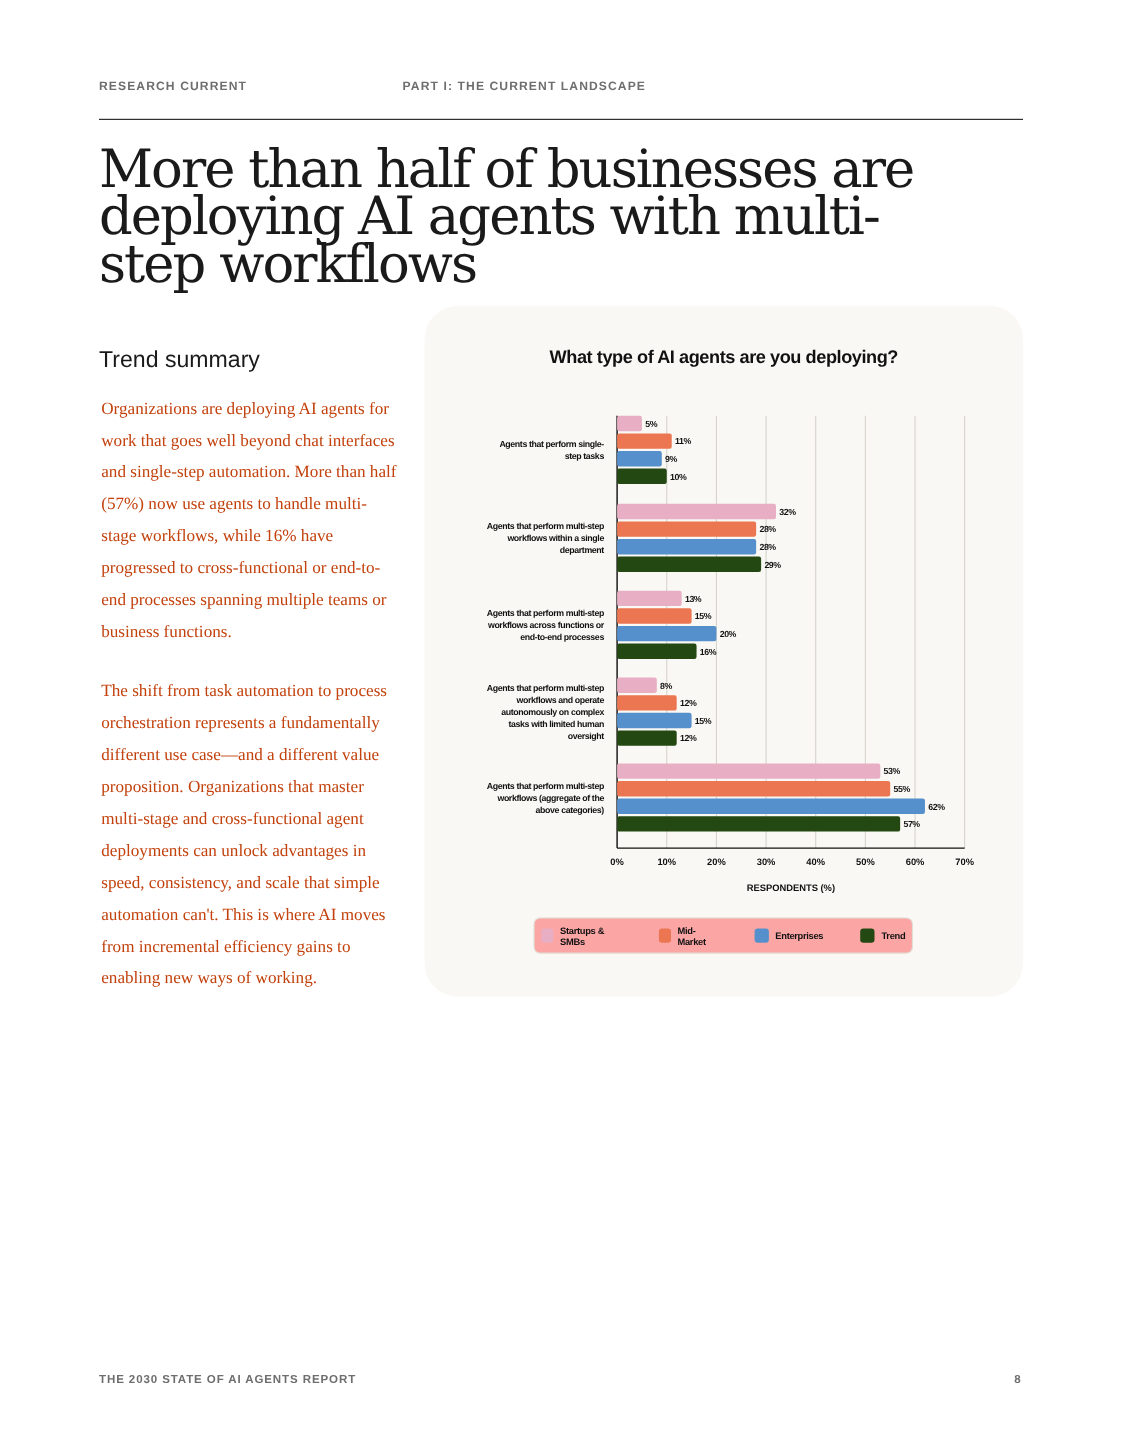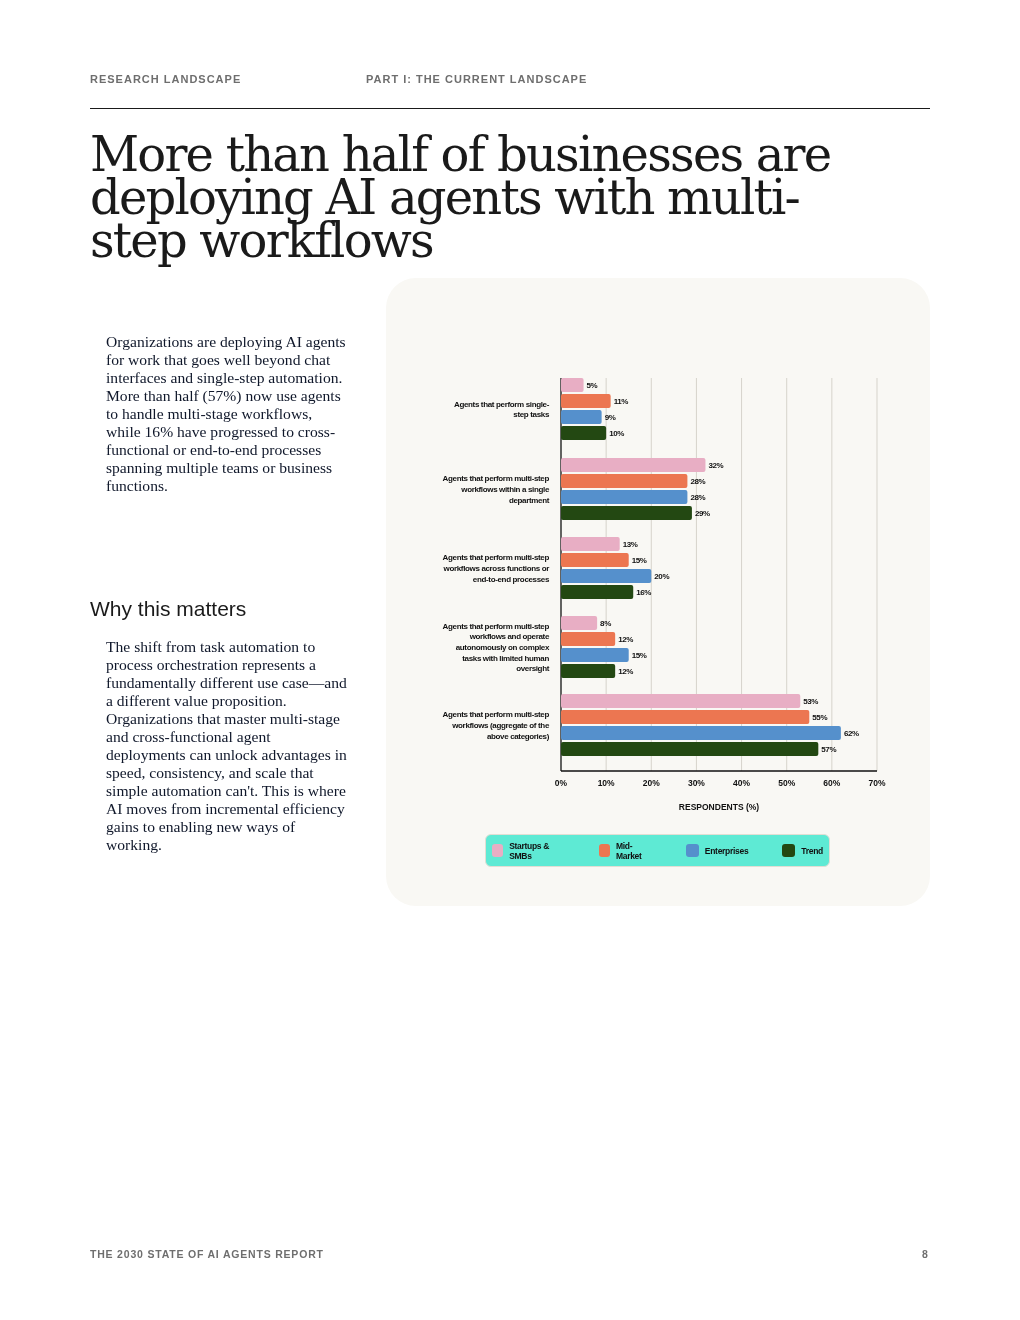--- a/index.html
+++ b/index.html
@@ -3,54 +3,55 @@
 <meta charset="utf-8">
 <style>
   html, body { margin: 0; padding: 0; background: #ffffff; }
   body { width: 1020px; height: 1320px; position: relative; overflow: hidden; color: #1a1a1a; }
   .hdr { position: absolute; top: 73px; font-family: "Liberation Sans", sans-serif; font-size: 11px; font-weight: bold; letter-spacing: 1px; color: #6e6e6e; }
   .hdr-left { left: 90px; }
   .hdr-right { left: 366px; }
   .rule { position: absolute; left: 90px; top: 108px; width: 840px; height: 1px; background: #1a1a1a; }
   .title { position: absolute; left: 90px; top: 133px; width: 800px; font-family: "DejaVu Serif", serif; font-size: 48px; line-height: 43px; letter-spacing: -1.8px; color: #1a1a1a; margin: 0; font-weight: normal; }
   .side h2 { font-family: "Liberation Sans", sans-serif; font-weight: normal; font-size: 21px; margin: 0; color: #1a1a1a; }
-  .side p { font-family: "Liberation Serif", serif; font-size: 15.6px; line-height: 18px; margin: 16px; color: #0f172a; }
+  .side p { font-family: "Liberation Serif", serif; font-size: 15.6px; line-height: 29px; margin: 2px; color: #c2410c; }
   .s1 { position: absolute; left: 90px; top: 316px; width: 275px; }
   .s1 p { margin-top: 17px; }
   .s2 { position: absolute; left: 90px; top: 597px; width: 275px; }
   .s2 p { margin-top: 17px; }
   .card { position: absolute; left: 386px; top: 278px; width: 544px; height: 628px; background: #f9f8f4; border-radius: 30px; }
   .chart-title { position: absolute; left: 0; width: 544px; top: 38px; text-align: center; font-family: "Liberation Sans", sans-serif; font-weight: bold; font-size: 16.5px; letter-spacing: -0.4px; color: #111; }
   svg.chart { position: absolute; left: 0; top: 0; }
-  .legend { position: absolute; left: 99px; top: 556px; width: 345px; height: 33px; border: 1px solid #e2ded4; border-radius: 6px; background: #5eead4; display: flex; align-items: center; justify-content: space-around; padding: 0 6px; box-sizing: border-box; gap: 34px; }
+  .legend { position: absolute; left: 99px; top: 556px; width: 345px; height: 33px; border: 1px solid #e2ded4; border-radius: 6px; background: #fca5a5; display: flex; align-items: center; justify-content: space-around; padding: 0 6px; box-sizing: border-box; gap: 34px; }
   .lg-item { display: flex; align-items: center; gap: 6px; font-family: "Liberation Sans", sans-serif; font-size: 8.5px; font-weight: bold; color: #111; letter-spacing: -0.3px; }
   .lg-sw { width: 13px; height: 13px; border-radius: 3px; display: inline-block; }
   .footer { position: absolute; top: 1248px; font-family: "Liberation Sans", sans-serif; font-size: 10.5px; letter-spacing: 0.8px; color: #6e6e6e; font-weight: bold; }
   .footer-left { left: 90px; }
   .footer-right { left: 922px; }
 </style>
 </head>
 <body>
 
-<div class="hdr hdr-left">RESEARCH LANDSCAPE</div>
+<div class="hdr hdr-left">RESEARCH CURRENT</div>
 <div class="hdr hdr-right">PART I: THE CURRENT LANDSCAPE</div>
 <div class="rule"></div>
 
 <h1 class="title">More than half of businesses are deploying AI agents with multi-step workflows</h1>
 
 <div class="side s1">
+  <h2>Trend summary</h2>
   <p>Organizations are deploying AI agents for work that goes well beyond chat interfaces and single-step automation. More than half (57%) now use agents to handle multi-stage workflows, while 16% have progressed to cross-functional or end-to-end processes spanning multiple teams or business functions.</p>
 </div>
 
 <div class="side s2">
-  <h2>Why this matters</h2>
   <p>The shift from task automation to process orchestration represents a fundamentally different use case—and a different value proposition. Organizations that master multi-stage and cross-functional agent deployments can unlock advantages in speed, consistency, and scale that simple automation can't. This is where AI moves from incremental efficiency gains to enabling new ways of working.</p>
 </div>
 
 <div class="card">
+  <div class="chart-title">What type of AI agents are you deploying?</div>
   <svg class="chart" id="chart" width="544" height="628">
       <line x1="220.14285714285714" x2="220.14285714285714" y1="100" y2="493" stroke="#d6d3cb" stroke-width="1"></line>
       <line x1="265.2857142857143" x2="265.2857142857143" y1="100" y2="493" stroke="#d6d3cb" stroke-width="1"></line>
       <line x1="310.42857142857144" x2="310.42857142857144" y1="100" y2="493" stroke="#d6d3cb" stroke-width="1"></line>
       <line x1="355.57142857142856" x2="355.57142857142856" y1="100" y2="493" stroke="#d6d3cb" stroke-width="1"></line>
       <line x1="400.7142857142857" x2="400.7142857142857" y1="100" y2="493" stroke="#d6d3cb" stroke-width="1"></line>
       <line x1="445.85714285714283" x2="445.85714285714283" y1="100" y2="493" stroke="#d6d3cb" stroke-width="1"></line>
       <line x1="491" x2="491" y1="100" y2="493" stroke="#d6d3cb" stroke-width="1"></line>
       <line x1="175" x2="175" y1="100" y2="493" stroke="#111" stroke-width="1.3"></line>
       <line x1="175" x2="491" y1="493" y2="493" stroke="#111" stroke-width="1.3"></line>

